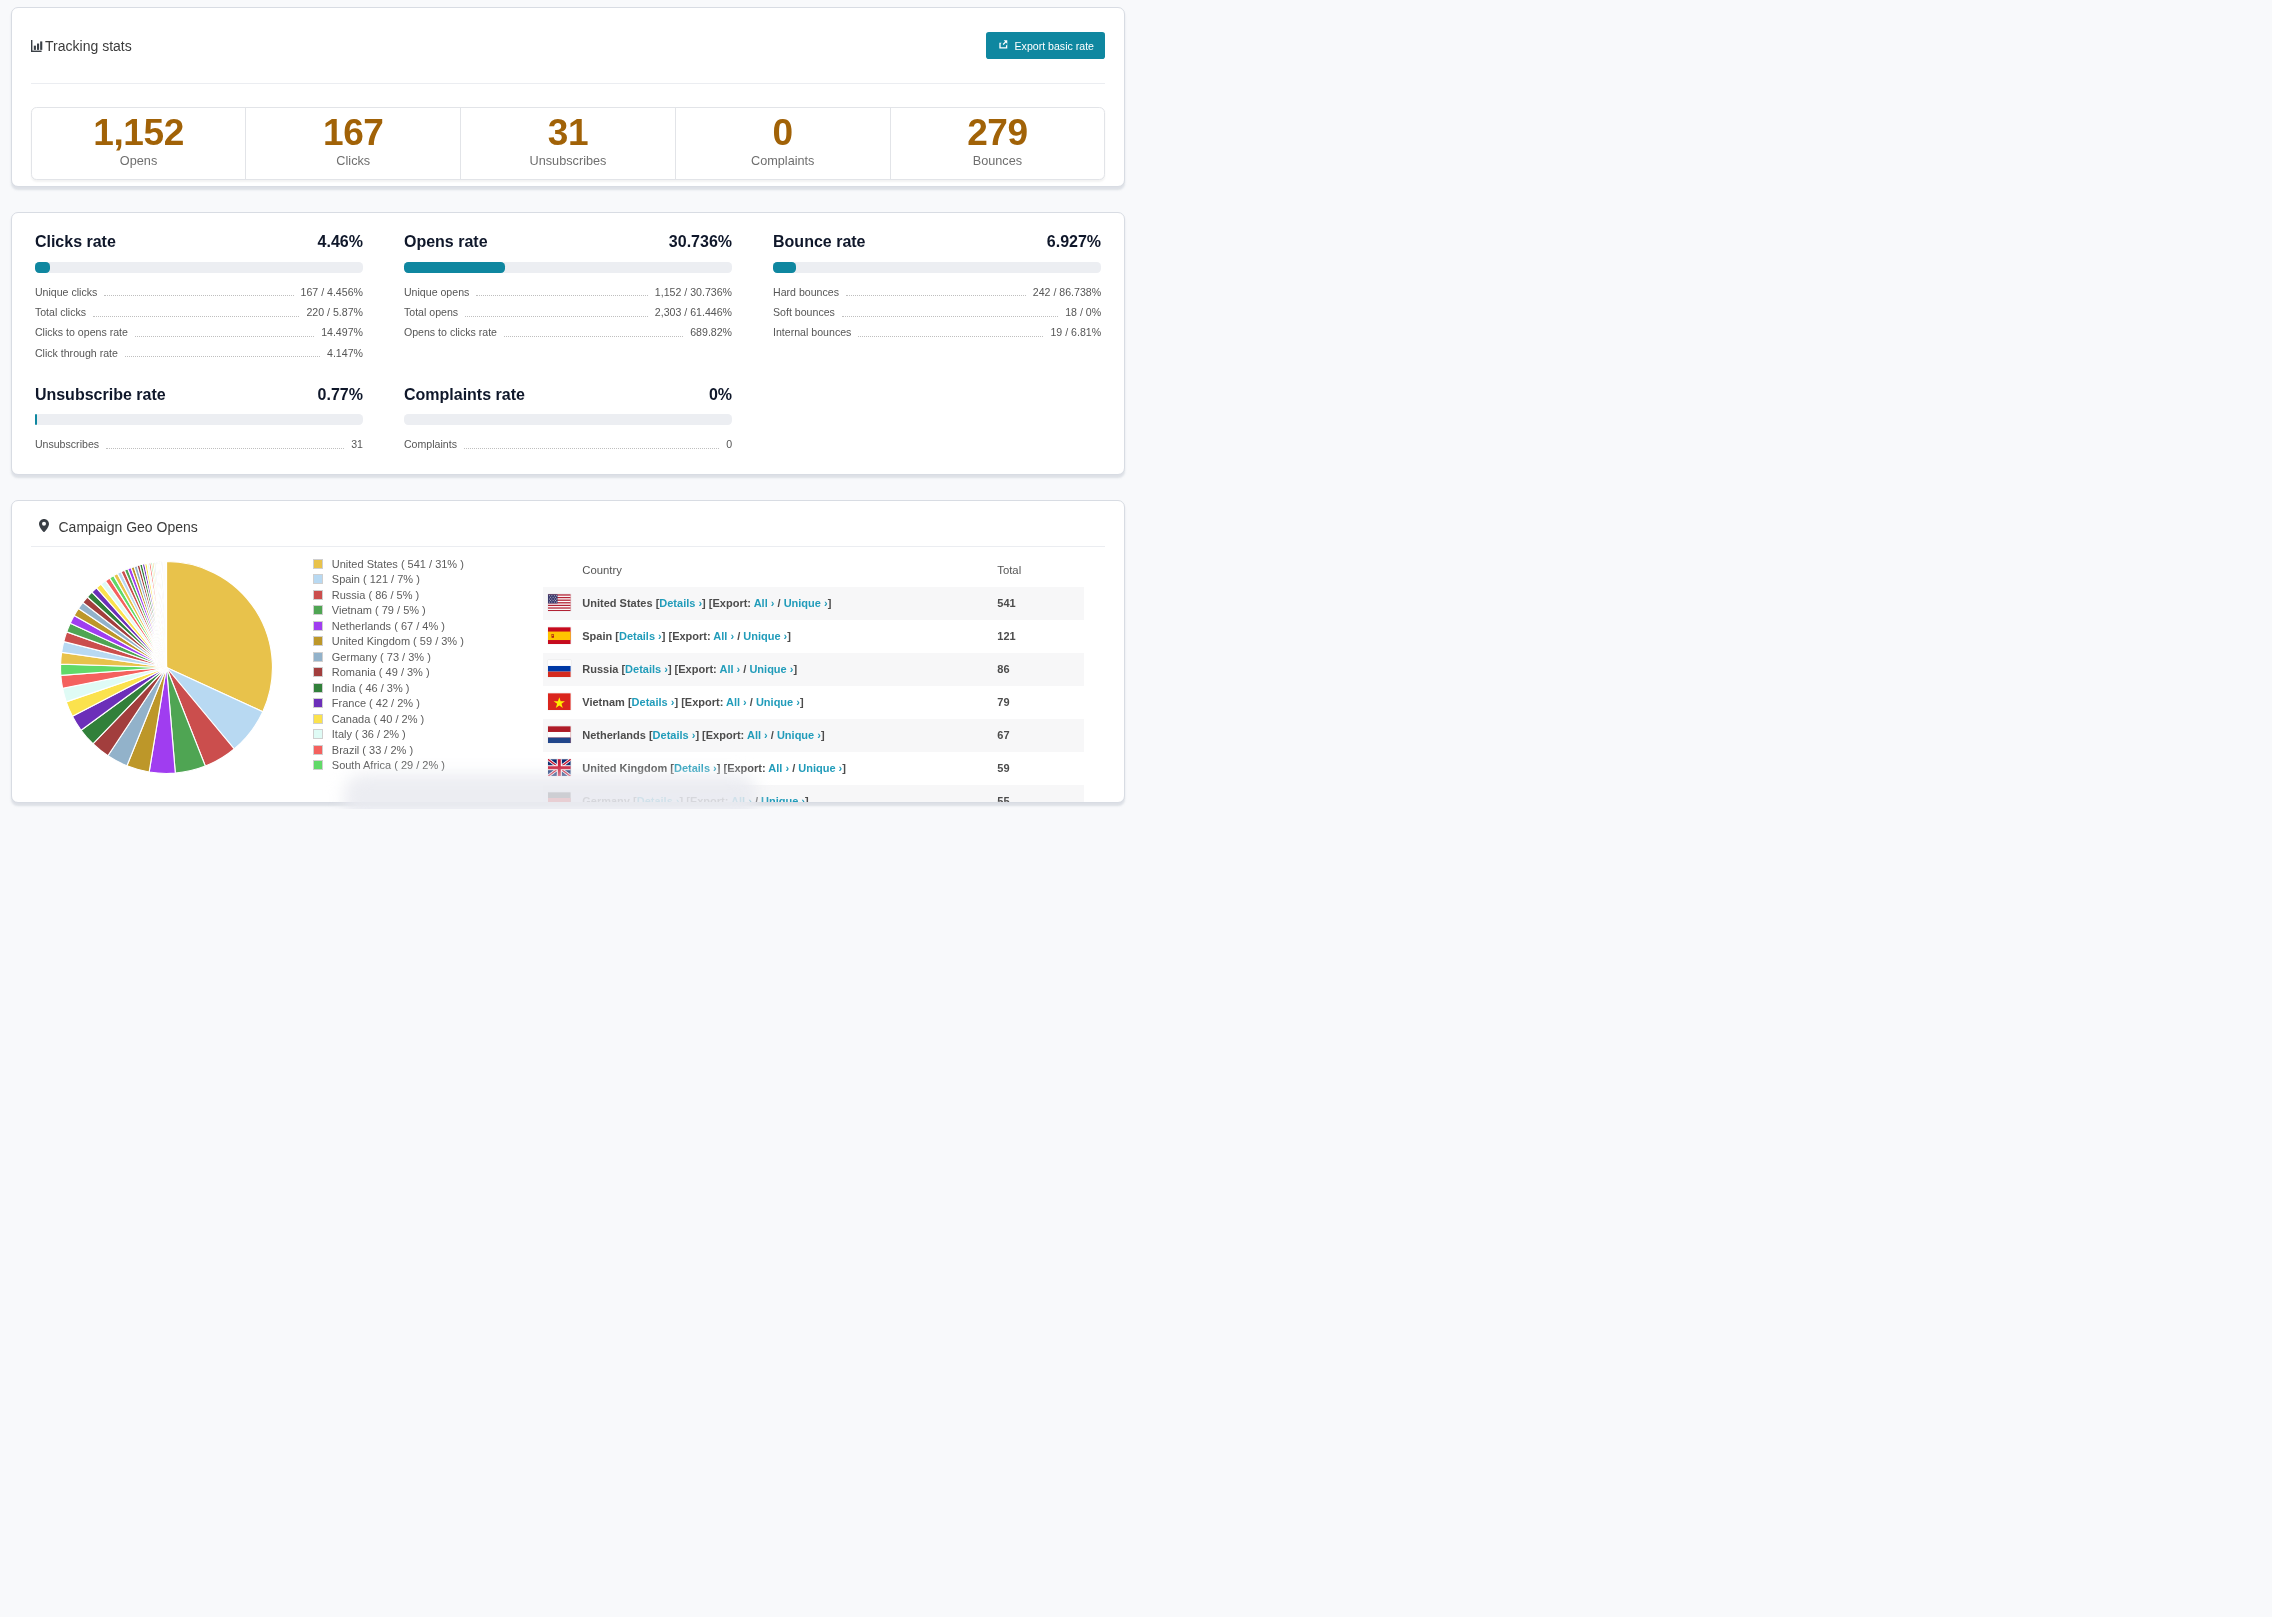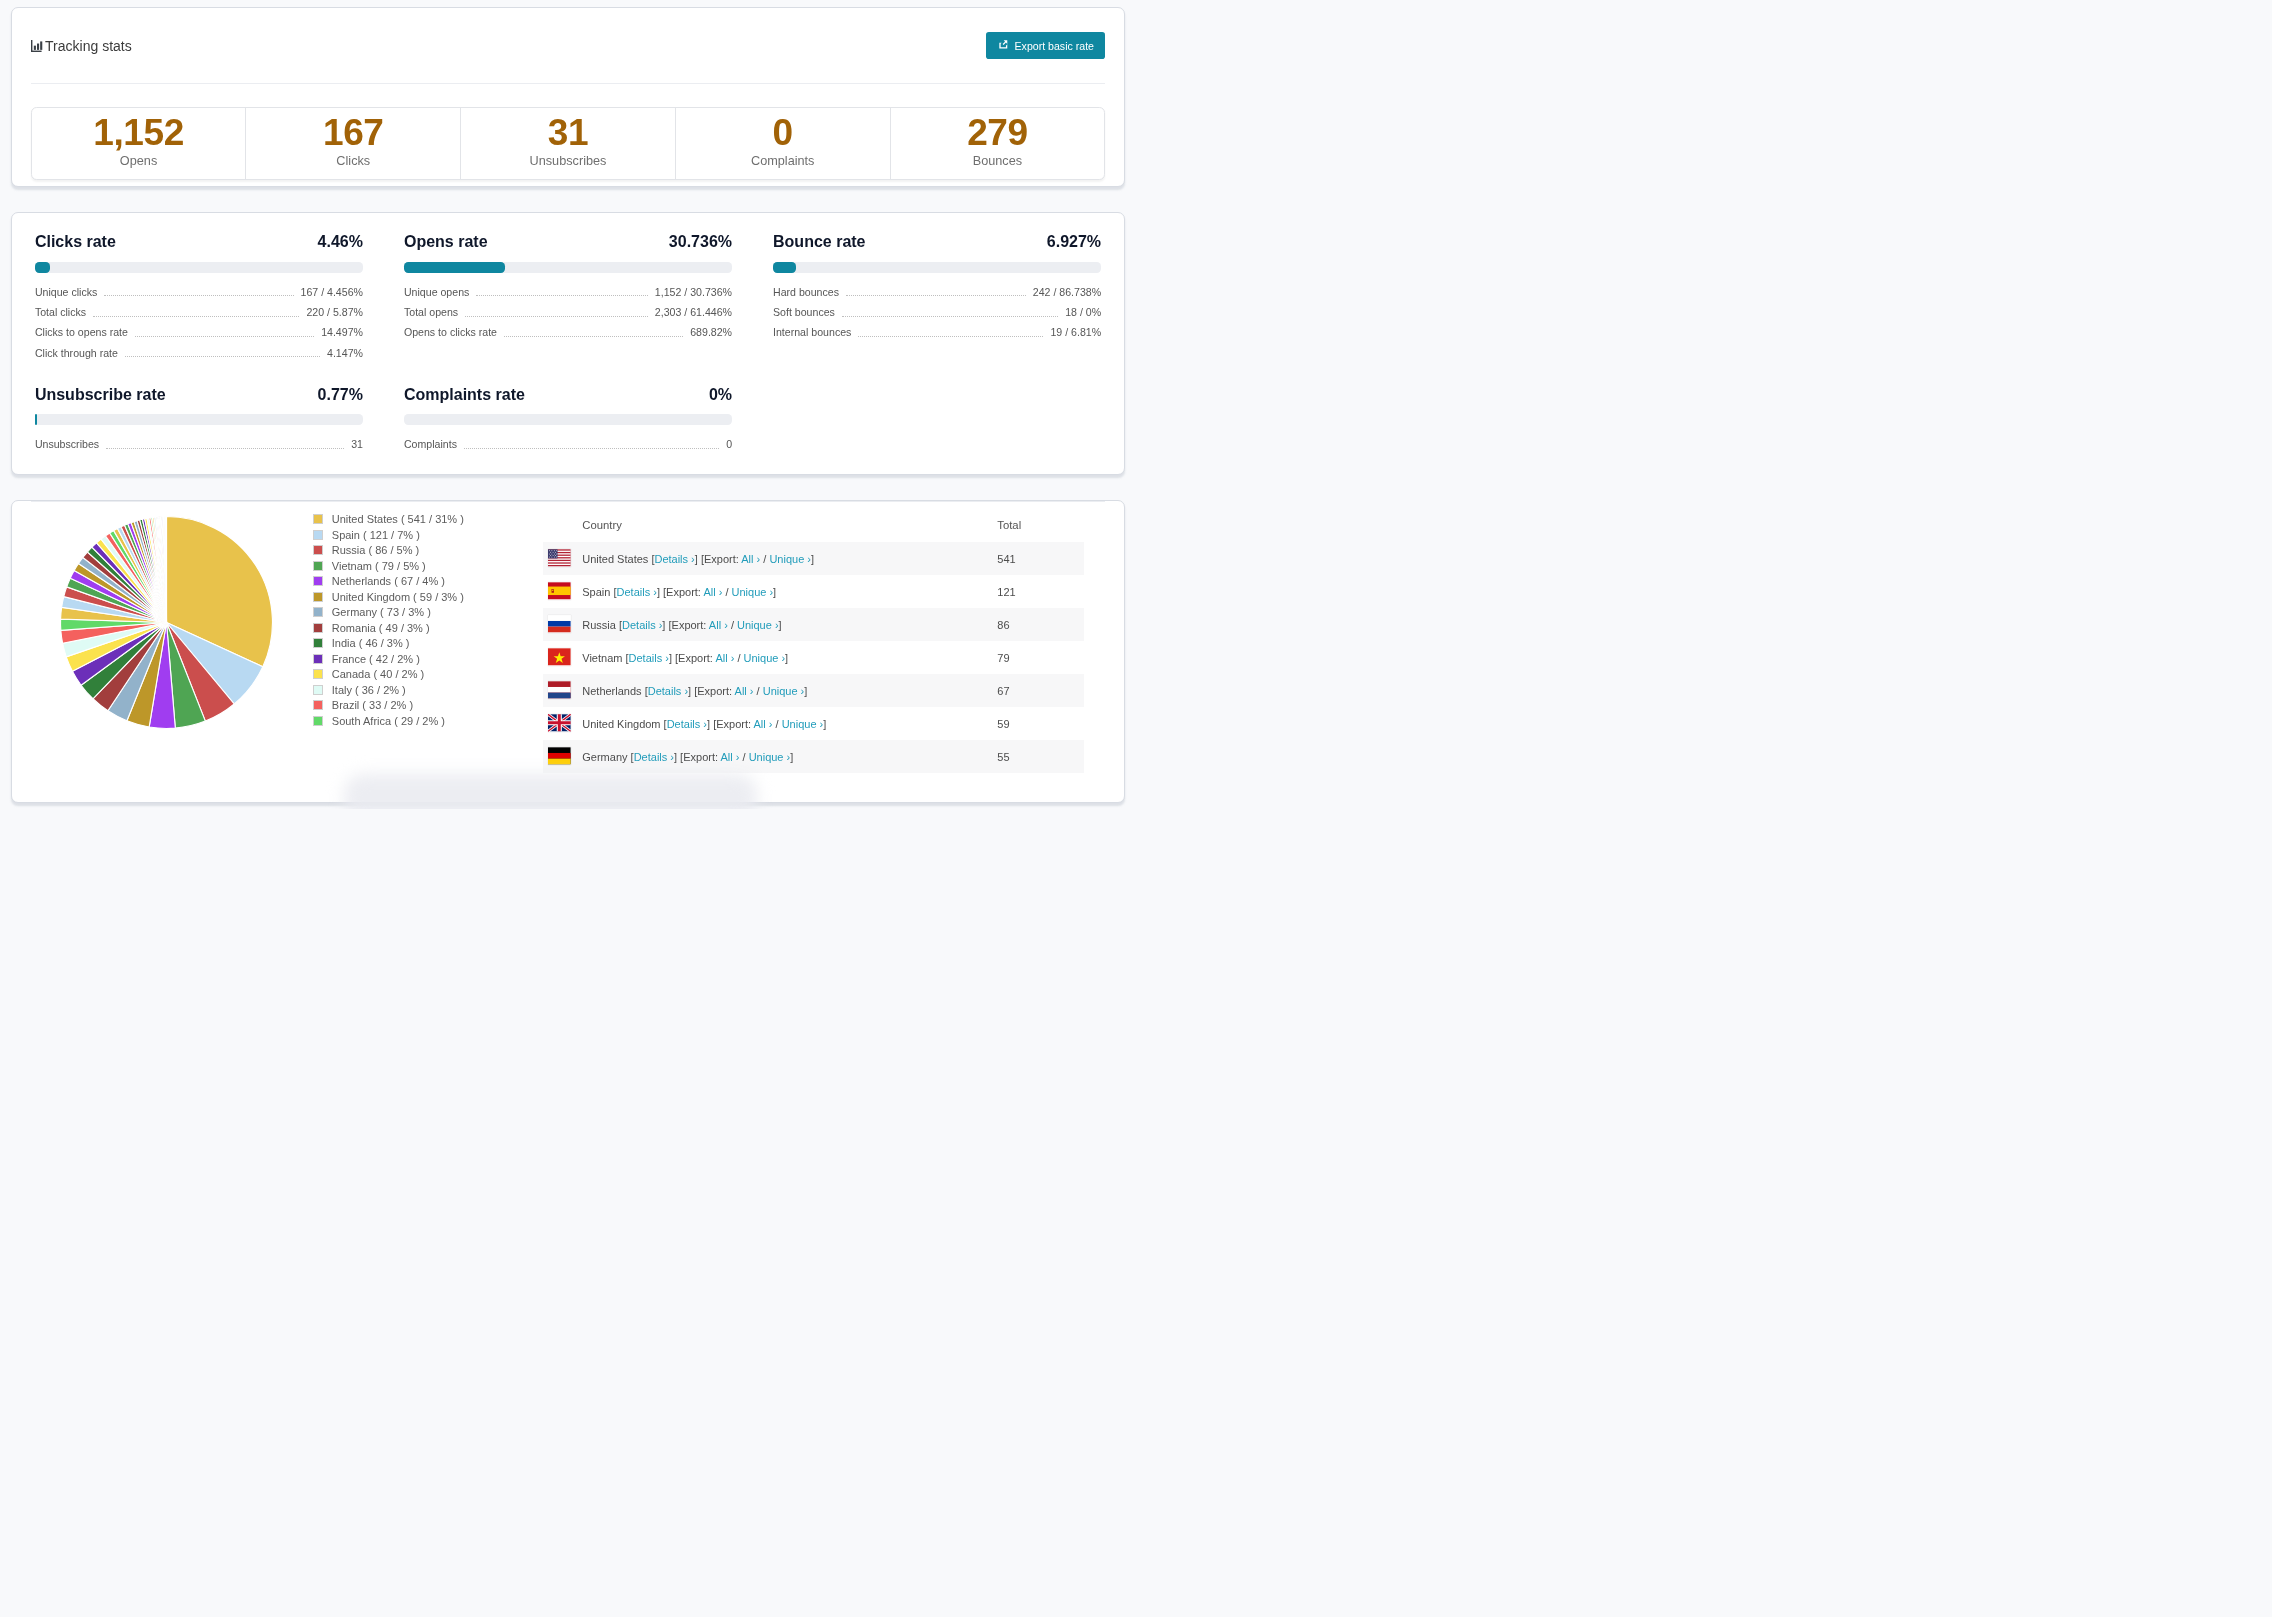--- a/index.html
+++ b/index.html
@@ -46,21 +46,21 @@
   .geo-head { display:flex; align-items:center; gap:9.2px; padding:17.6px 18.4px 10.6px 27px; font-size:14px; color:#3b3b3b; }
   .geo-content { display:flex; padding:7px 40px 0 45px; }
   .pie-wrap { width:219px; flex:none; margin-top:4.2px; }
   .legend { margin-left:37px; margin-top:4.2px; flex:none; width:224px; }
   .legend-item { display:flex; align-items:center; margin-bottom:3.5px; font-size:11px; color:#5c5c5c; }
   .swatch { width:10px; height:10px; border:0.7px solid #cfcfcf; margin-right:8.5px; flex:none; }
   .geo-table { flex:1; margin-left:5.6px; margin-top:1.4px; }
   table { width:100%; border-collapse:collapse; font-size:11px; color:#4c4c4c; }
   th { font-weight:400; text-align:left; color:#555; padding:8.5px 5.6px 11.3px; font-size:11.3px; }
   th.col-total { width:92px; }
-  td { padding:0 5.6px; height:33px; vertical-align:middle; }
+  td { padding:0 5.6px; height:33px; vertical-align:middle;font-weight:bold; }
   tbody tr:nth-child(odd) { background:#f7f7f8; }
   .flag-cell { width:32px; padding-left:5.6px; }
   .flag { display:inline-block; width:22.6px; height:17.6px; line-height:0; box-shadow:0 0 0.7px rgba(0,0,0,.35); }
   .flag svg { width:100%; height:100%; display:block; }
   a.tlink { color:#219cba; text-decoration:none; }
   .pt { color:#4c4c4c; }
   .blob {
     position:absolute; left:344px; top:774px; width:413px; height:49px;
     background:rgba(233,235,240,.88); border-radius:20px; filter:blur(7.8px); z-index:4;
   }
@@ -259,20 +259,28 @@
                 <span>Complaints</span>
                 <span class="leader"></span>
                 <span>0</span>
               </div>
             </div>
         </div>
       </div>
   </section>
 
   <section class="card" id="card-geo">
+    <div class="geo-head">
+      <span>
+        <svg width="10" height="13.4" viewBox="0 0 12 16">
+            <path d="M6 0C2.7 0 0 2.6 0 5.9 0 10 6 16 6 16s6-6 6-10.1C12 2.6 9.3 0 6 0zm0 8.2a2.4 2.4 0 1 1 0-4.8 2.4 2.4 0 0 1 0 4.8z" fill="#3a3f45"></path>
+          </svg>
+      </span>
+      <span>Campaign Geo Opens</span>
+    </div>
     <div class="head-divider"></div>
     <div class="geo-content">
       <div class="pie-wrap">
         <svg width="219" height="219" viewBox="0 0 310 310">
             <path d="M155,155 L155.00,5.00 A150,150 0 0 1 291.35,217.52 Z" fill="#e8c24b" stroke="#ffffff" stroke-width="1.6"></path>
             <path d="M155,155 L291.35,217.52 A150,150 0 0 1 250.87,270.36 Z" fill="#b8d9f2" stroke="#ffffff" stroke-width="1.6"></path>
             <path d="M155,155 L250.87,270.36 A150,150 0 0 1 209.99,294.56 Z" fill="#cb4e4d" stroke="#ffffff" stroke-width="1.6"></path>
             <path d="M155,155 L209.99,294.56 A150,150 0 0 1 167.47,304.48 Z" fill="#4fa553" stroke="#ffffff" stroke-width="1.6"></path>
             <path d="M155,155 L167.47,304.48 A150,150 0 0 1 130.43,302.97 Z" fill="#a03df0" stroke="#ffffff" stroke-width="1.6"></path>
             <path d="M155,155 L130.43,302.97 A150,150 0 0 1 98.98,294.15 Z" fill="#bd9729" stroke="#ffffff" stroke-width="1.6"></path>

